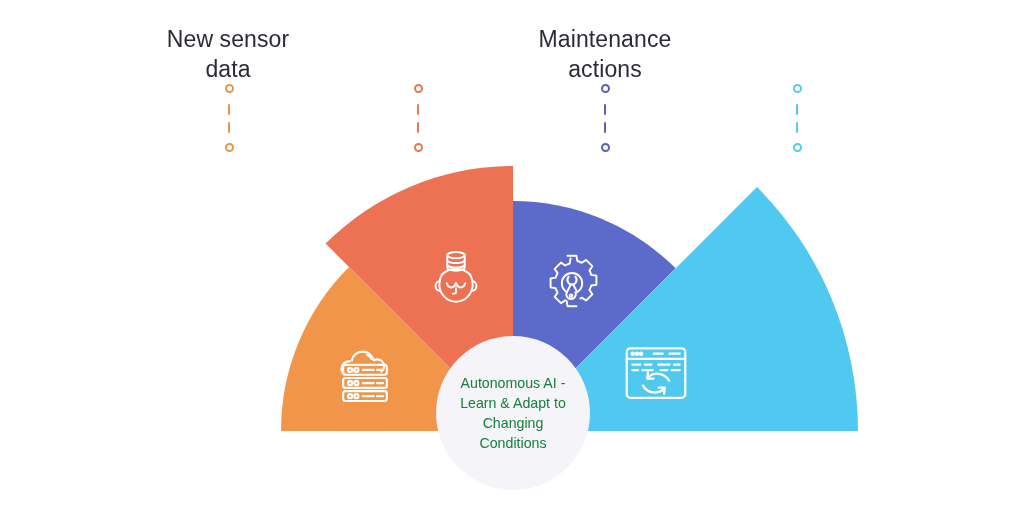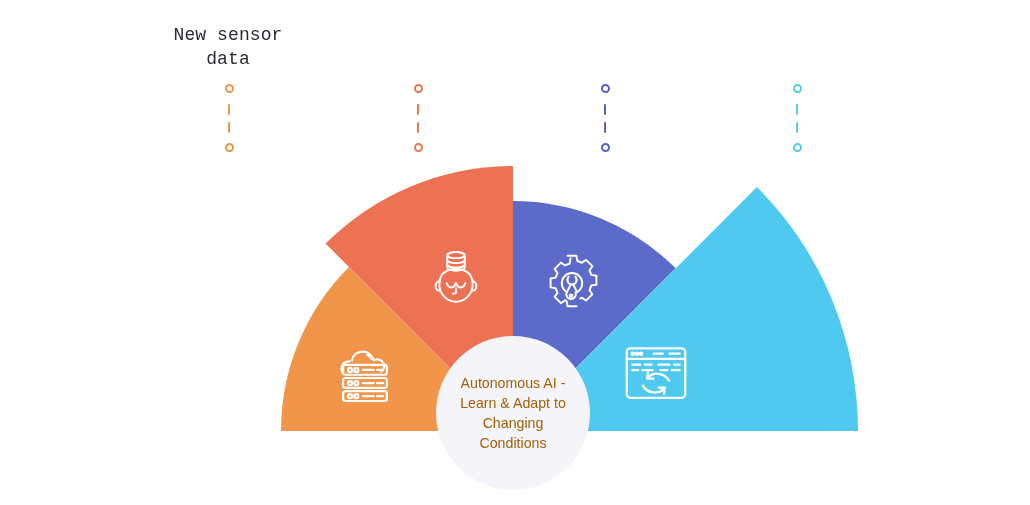--- a/index.html
+++ b/index.html
@@ -17,26 +17,25 @@
     position: relative;
     width: 1030px;
     height: 505px;
     background: #ffffff;
   }
 
   
   .label {
     position: absolute;
     text-align: center;
-    font-size: 18px;
+    font-size: 23px;
     line-height: 1.32;
     color: #2b2b33;
     font-weight: 400;
     letter-spacing: .1px;
-    font-family: Liberation Mono, monospace;
   }
   .label-0 { left: 148px; top: 24px; width: 160px; }
   .label-1 { left: 338px; top: 24px; width: 160px; }
   .label-2 { left: 525px; top: 24px; width: 160px; }
   .label-3 { left: 713px; top: 24px; width: 168px; }
 
   
   .connector {
     position: absolute;
     width: 16px;
@@ -94,41 +93,42 @@
     background: #f5f4f8;
     display: flex;
     align-items: center;
     justify-content: center;
   }
   #hub-text {
     width: 132px;
     text-align: center;
     font-size: 14.2px;
     line-height: 1.42;
-    color: #a16207;
+    color: #15803d;
     font-weight: 400;
   }
 
   
   .seg-icon {
     position: absolute;
     color: #ffffff;
   }
   .icon-0 { left: 330px; top: 337px; width: 70px; height: 70px; }
   .icon-1 { left: 425px; top: 245px; width: 62px; height: 62px; }
   .icon-2 { left: 541px; top: 250px; width: 62px; height: 62px; }
   .icon-3 { left: 620px; top: 337px; width: 72px; height: 72px; }
   .seg-icon svg { display: block; width: 100%; height: 100%; }
 </style>
 </head>
 <body>
 
 <div id="stage">
 
   <div class="label label-0">New sensor data</div>
+  <div class="label label-2">Maintenance actions</div>
 
   <div class="connector conn-0" style="color: rgb(232, 149, 78);">
     <span class="conn-dot"></span>
     <span class="conn-dashes">
       <span class="conn-dash"></span>
       <span class="conn-dash"></span>
     </span>
     <span class="conn-dot"></span>
   </div>
 

